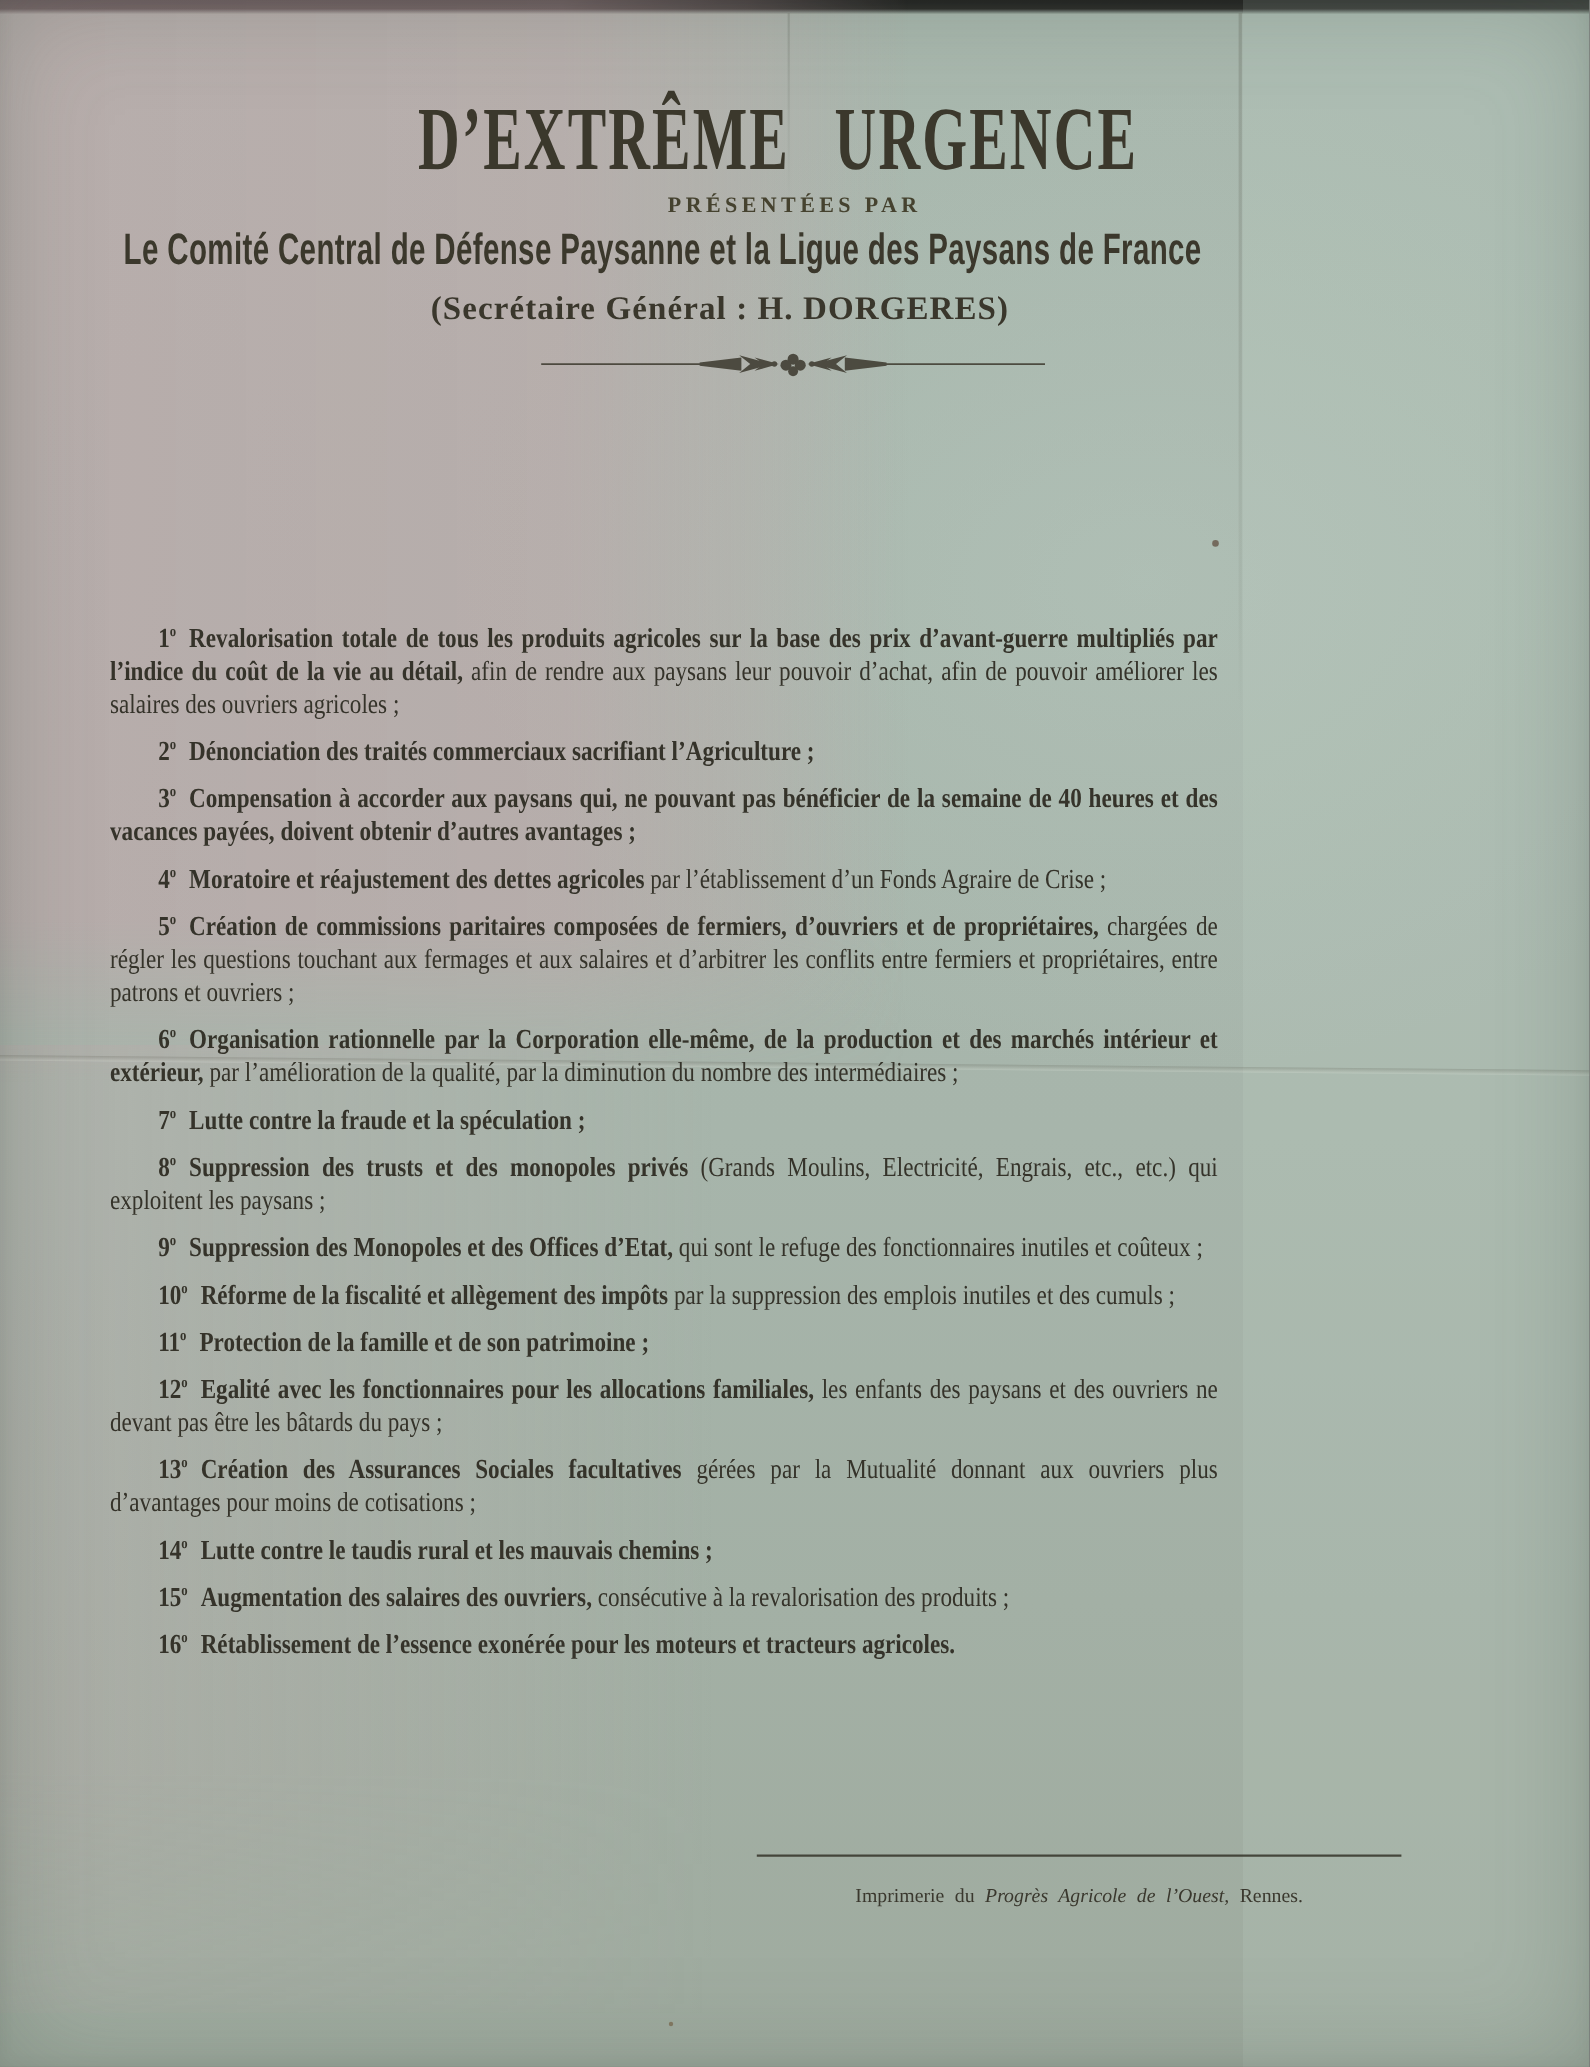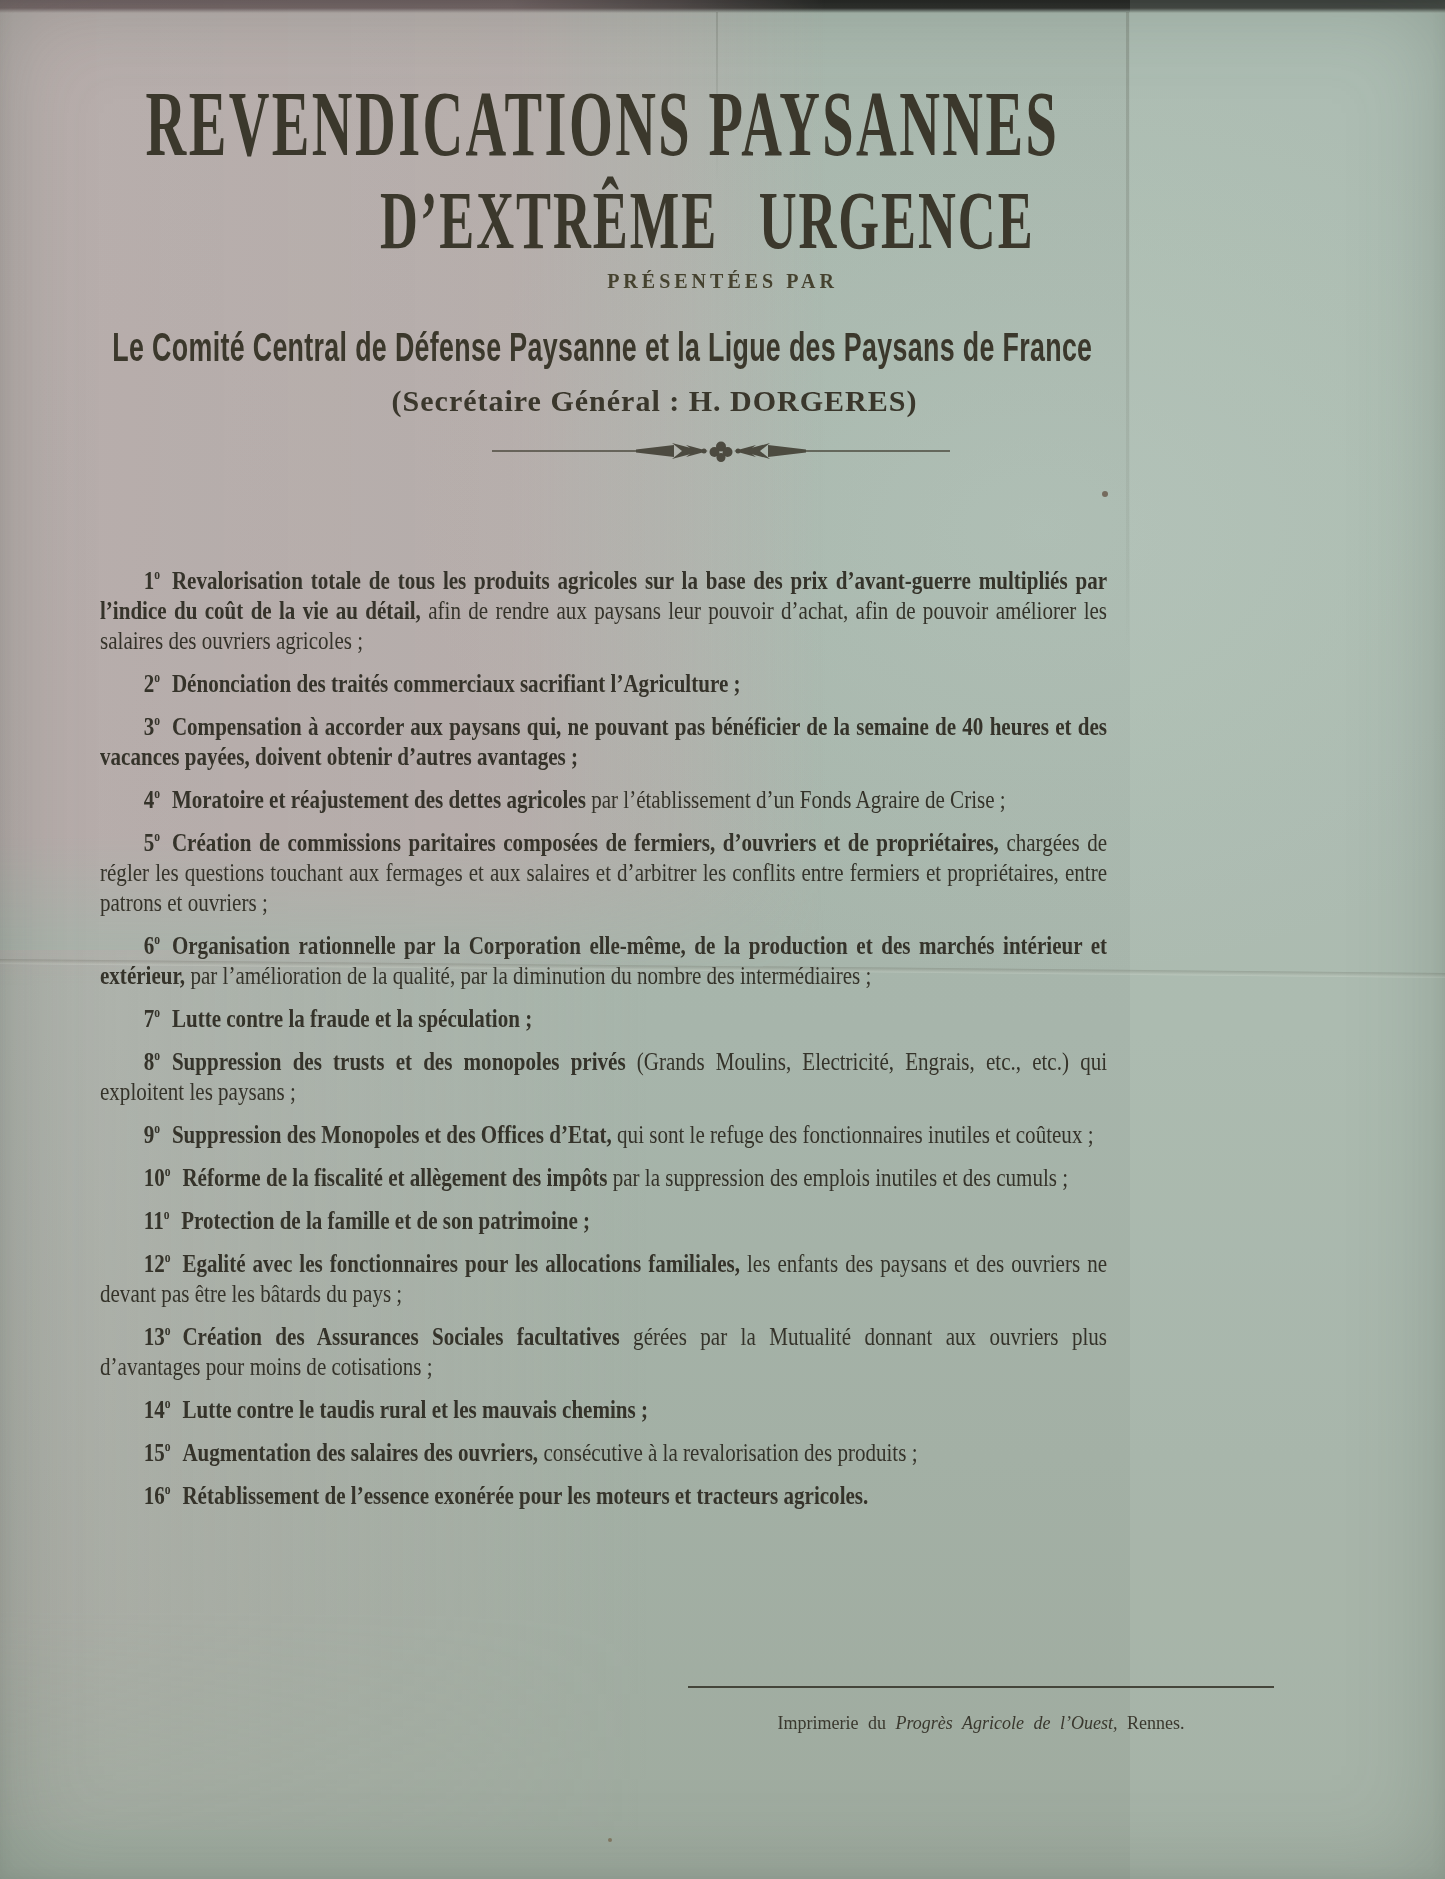--- a/index.html
+++ b/index.html
@@ -48,21 +48,21 @@
   
   .masthead{position:absolute;left:100px;top:76px;width:1005px;text-align:center;}
   .scalewrap{display:flex;justify-content:center;}
   .off105{transform:translateX(105px);}
   .title1{margin:0;font-weight:700;font-size:94px;line-height:1;letter-spacing:4px;
     white-space:nowrap;transform:scaleX(0.60);color:#3b382c;}
   .title2{margin:0;font-weight:700;font-size:82px;line-height:1;letter-spacing:3px;word-spacing:40px;
     white-space:nowrap;transform:scaleX(0.64);color:#3b382c;}
   .t2wrap{margin-top:10px;}
   .presented{margin-top:8px;font-size:20px;font-weight:600;letter-spacing:4px;transform:translateX(120px);color:#45422f;}
-  .committeewrap{margin-top:32px;text-align:center;}
+  .committeewrap{margin-top:6px;text-align:center;}
   .committee{margin:0;font-family:"Liberation Sans", sans-serif;font-weight:700;font-size:40px;line-height:1.1;
     white-space:nowrap;letter-spacing:0.5px;transform:scaleX(0.67);color:#3b382c;}
   .secretary{margin-top:15px;font-size:30px;font-weight:700;letter-spacing:1px;transform:translateX(52px);}
   .address{margin-top:13px;font-size:37px;font-weight:700;font-style:italic;letter-spacing:1px;transform:translateX(60px);}
   .addr-sup{font-size:0.55em;}
   .ornament{margin-top:20px;display:flex;justify-content:center;transform:translateX(118px);opacity:0.88;}
 
   
   .claims{position:absolute;left:100px;top:566px;width:1196px;
     transform:scaleX(0.842);transform-origin:left top;color:#35332a;}
@@ -88,23 +88,20 @@
   <div class="tint-pink-bottom"></div>
   <div class="tint-right-panel"></div>
   <div class="crease-h"></div>
   <div class="crease-v-right"></div>
   <div class="crease-v-top"></div>
   <div class="speck s1"></div>
   <div class="speck s2"></div>
   <div class="speck s3"></div>
 
   <header class="masthead">
-    <div class="scalewrap">
-      <h1 class="title1">REVENDICATIONS PAYSANNES</h1>
-    </div>
     <div class="scalewrap t2wrap off105">
       <h1 class="title2">D’EXTRÊME URGENCE</h1>
     </div>
     <div class="presented">PRÉSENTÉES PAR</div>
     <div class="scalewrap committeewrap">
       <h2 class="committee">Le Comité Central de Défense Paysanne et la Ligue des Paysans de France</h2>
     </div>
     <div class="secretary">(Secrétaire Général : H. DORGERES)</div>
     <div class="ornament">
       <svg width="470" height="26" viewBox="0 0 470 26" aria-hidden="true">

